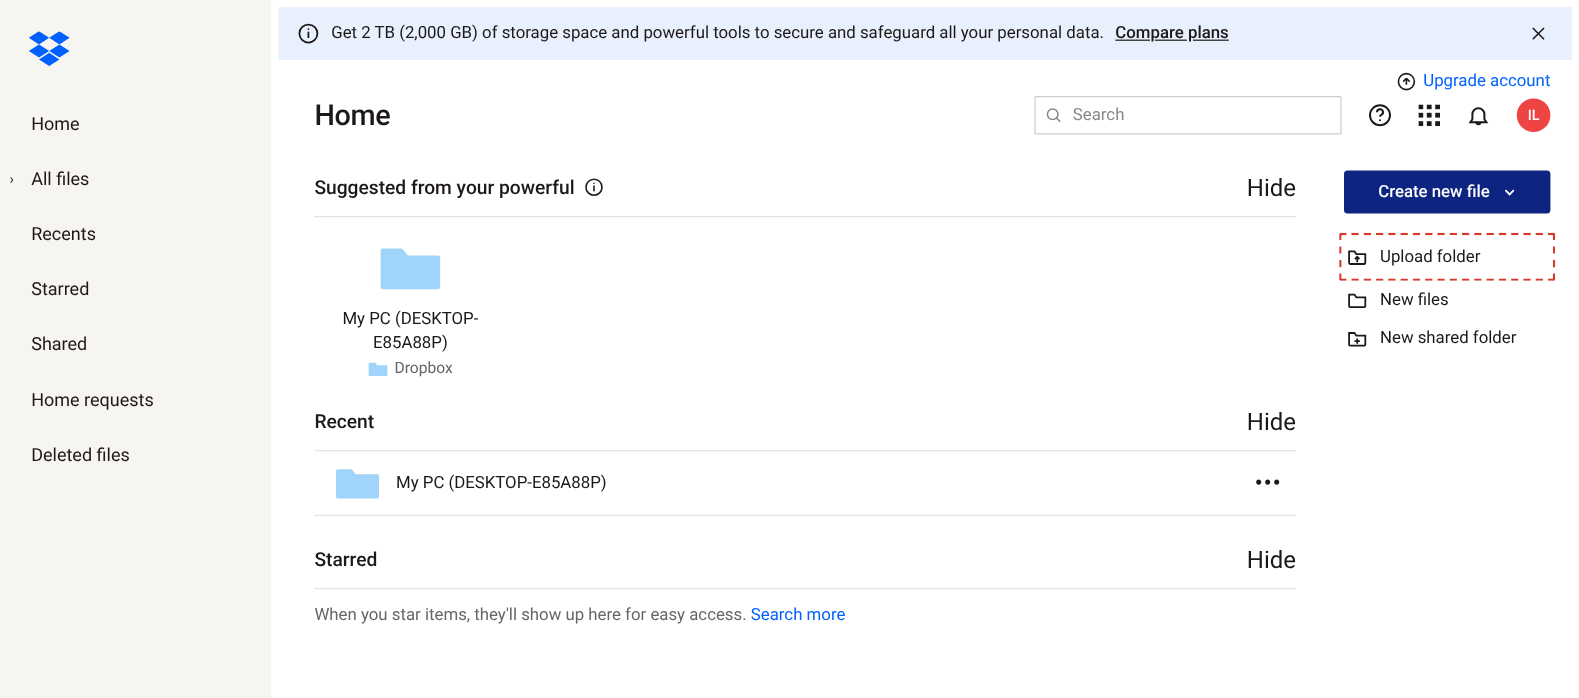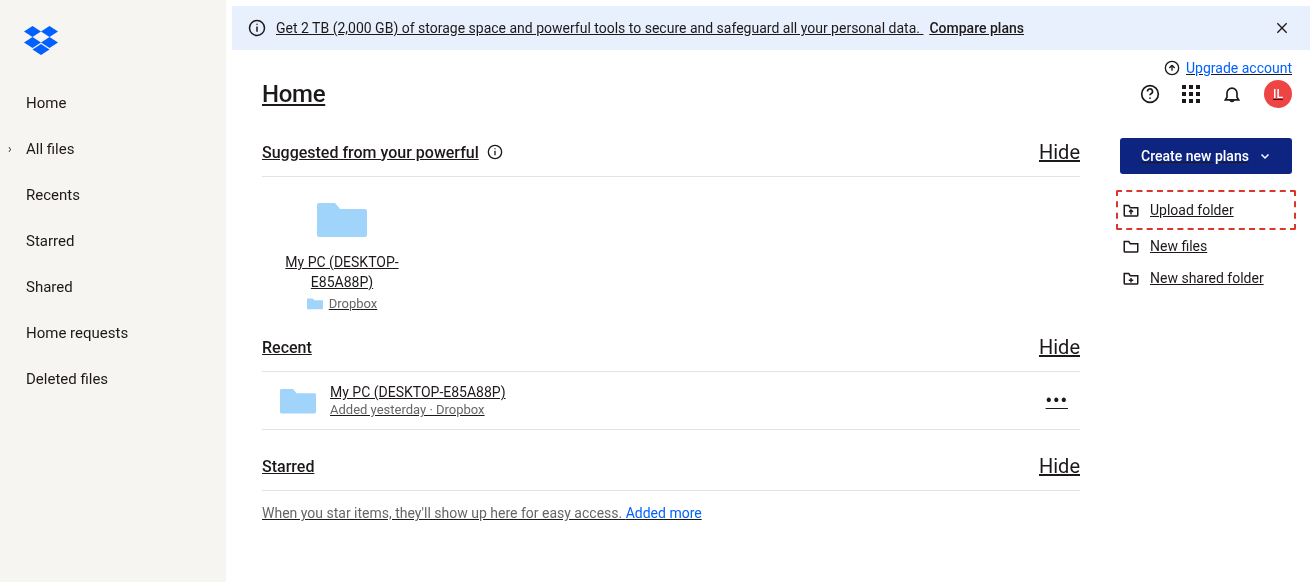--- a/index.html
+++ b/index.html
@@ -5,21 +5,21 @@
     * { box-sizing: border-box; margin: 0; padding: 0; font-family: -apple-system, BlinkMacSystemFont, "Segoe UI", Roboto, Helvetica, Arial, sans-serif; }
     body { width: 1316px; height: 582px; overflow: hidden; display: flex; background: #fff; color: #1e1919; }
 
     .sidebar { width: 226px; background: #f7f5f2; flex-shrink: 0; padding-top: 20px; }
     .logo-wrap { padding: 6px 0 24px 24px; }
     .nav { display:flex; flex-direction:column; }
     .nav a { display:flex; align-items:center; height:46px; padding-left:26px; font-size:15px; color:#1e1919; text-decoration:none; position:relative; }
     .nav a .chev { position:absolute; left:8px; font-size:12px; color:#333; }
     .nav a.active { font-weight:400; }
 
-    .main { flex:1; display:flex; flex-direction:column; overflow:hidden;text-decoration:underline; }
+    .main { flex:1; display:flex; flex-direction:column; overflow:hidden; }
 
     .banner { background:#e8f0fe; display:flex; align-items:center; padding:0 16px; height:44px; font-size:14px; margin: 6px 6px 0 6px; }
     .banner .info { margin-right:10px; }
     .banner .text { flex:1; }
     .banner .compare { text-decoration:underline; font-weight:500; margin-left:6px; cursor:pointer; }
     .banner .close { cursor:pointer; padding:4px; }
 
     .upgrade-row { display:flex; justify-content:flex-end; align-items:center; padding:10px 24px 0; gap:6px; color:#0061fe; font-size:14px; }
     .upgrade-row .plus-circle { color:#1e1919; }
 
@@ -134,20 +134,27 @@
           <line x1="12" y1="8" x2="16" y2="12"></line>
           <line x1="12" y1="8" x2="12" y2="16"></line>
         </svg>
     </span>
     <a href="#" style="color:#0061fe; text-decoration:none;">Upgrade account</a>
   </div>
 
   <div class="topbar-row">
     <h1 class="page-title">Home</h1>
     <div class="topbar-right">
+      <div class="search-box">
+        <svg width="15" height="15" viewBox="0 0 24 24" fill="none" stroke="#888" stroke-width="2">
+            <circle cx="10" cy="10" r="7"></circle>
+            <line x1="20" y1="20" x2="15" y2="15"></line>
+          </svg>
+        <input type="text" placeholder="Search" style="">
+      </div>
       <span class="icon-btn">
         <svg width="20" height="20" viewBox="0 0 24 24" fill="none" stroke="#1e1919" stroke-width="2">
             <circle cx="12" cy="12" r="10"></circle>
             <path d="M9 9a3 3 0 1 1 4.2 2.7c-.8.5-1.2 1-1.2 1.8"></path>
             <circle cx="12" cy="17" r="1" fill="#1e1919" stroke="none"></circle>
           </svg>
       </span>
       <span class="icon-btn">
         <svg width="18" height="18" viewBox="0 0 18 18" fill="#1e1919">
             <rect x="0" y="0" width="4" height="4"></rect>
@@ -204,41 +211,40 @@
         <div class="section-head">
           <h2>Recent</h2>
           <span class="hide-btn">Hide</span>
         </div>
         <div class="recent-row">
           <svg class="med-folder" viewBox="0 0 50 40">
               <path fill="#a1d4fb" d="M2 4h16l5 6h25a2 2 0 0 1 2 2v24a2 2 0 0 1-2 2H2a2 2 0 0 1-2-2V6a2 2 0 0 1 2-2z"></path>
             </svg>
           <div class="recent-txt">
             <div class="t">My PC (DESKTOP-E85A88P)</div>
-            <div class="s">Added yesterday · Dropbox</div>
           </div>
           <span class="dots">•••</span>
         </div>
       </div>
 
       <div class="section">
         <div class="section-head">
           <h2>Starred</h2>
           <span class="hide-btn">Hide</span>
         </div>
         <div class="starred-empty">
-          <span>When you star items, they'll show up here for easy access. </span><a href="#">Added more</a>
+          <span>When you star items, they'll show up here for easy access. </span><a href="#">Search more</a>
         </div>
       </div>
 
     </div>
 
     <div class="content-side">
       <div class="create-btn">
-        <span>Create new plans</span>
+        <span>Create new file</span>
         <svg width="12" height="12" viewBox="0 0 24 24" fill="none" stroke="#fff" stroke-width="3">
             <polyline points="5 9 12 16 19 9"></polyline>
           </svg>
       </div>
 
       <div class="action-list">
         <div class="highlight-box">
           <div class="action-item">
             <span class="ic">
               <svg width="18" height="18" viewBox="0 0 24 24" fill="none" stroke="#1e1919" stroke-width="2">

